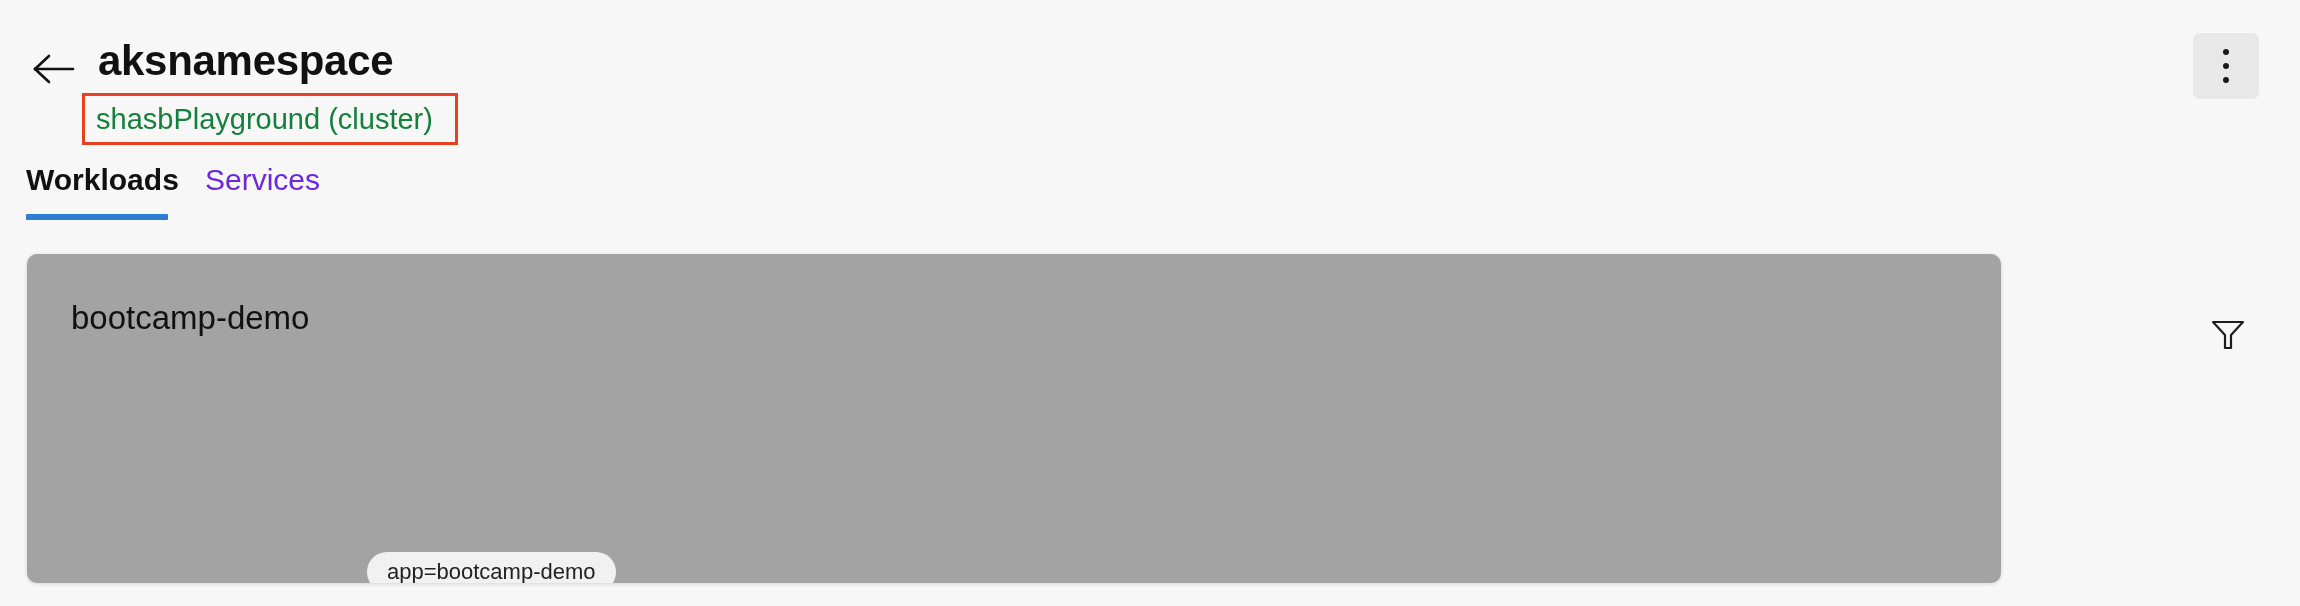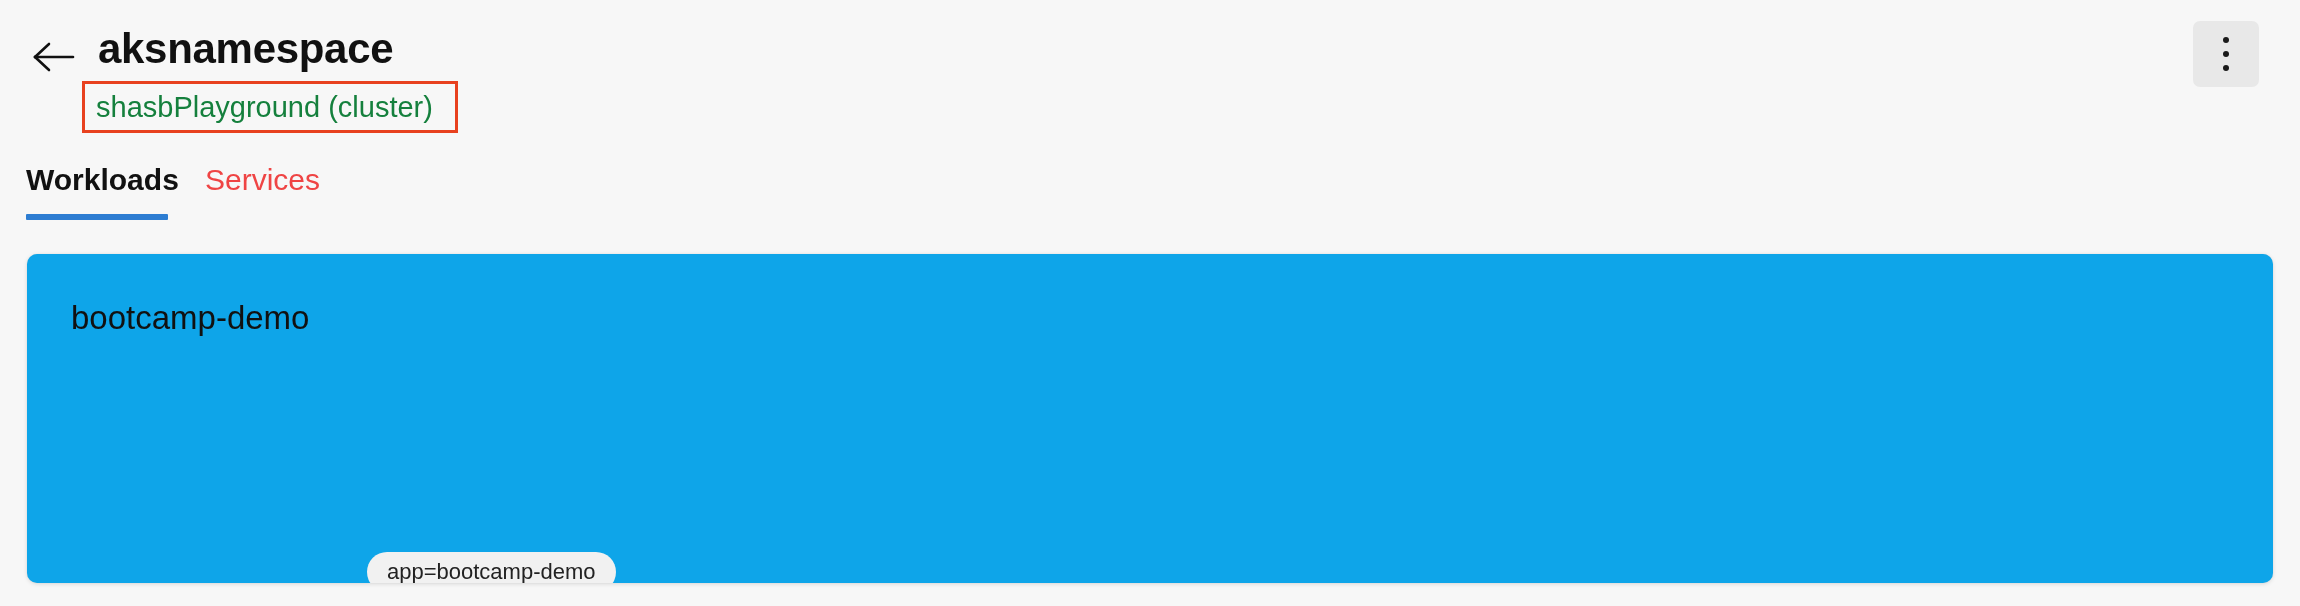--- a/index.html
+++ b/index.html
@@ -19,21 +19,21 @@
     position: relative;
     width: 2300px;
     height: 606px;
     background: #f7f7f7;
   }
 
   
   .header {
     position: absolute;
     left: 0;
-    top: 0;
+    top: 12px;
     width: 2300px;
     height: 240px;
   }
 
   .back-arrow {
     position: absolute;
     left: 30px;
     top: 33px;
     width: 48px;
     height: 48px;
@@ -120,21 +120,21 @@
     white-space: nowrap;
   }
   .tab-workloads {
     left: 26px;
     font-weight: bold;
     color: #111111;
   }
   .tab-services {
     left: 205px;
     font-weight: normal;
-    color: #ef4444;
+    color: #6d28d9;
   }
   .tab-underline {
     position: absolute;
     left: 26px;
     top: 54px;
     width: 142px;
     height: 6px;
     background: #2d7dd2;
     border-radius: 1px;
   }
@@ -150,23 +150,23 @@
     align-items: center;
     justify-content: center;
   }
   .filter-icon svg { display: block; }
 
   
   .card {
     position: absolute;
     left: 27px;
     top: 254px;
-    width: 2246px;
+    width: 1974px;
     height: 329px;
-    background: #0ea5e9;
+    background: #a3a3a3;
     border-radius: 10px;
     box-shadow: 0 1px 4px rgba(0,0,0,0.13), 0 0 1px rgba(0,0,0,0.08);
     overflow: hidden;
     text-decoration: underline;
   }
 
   .card-head {
     position: absolute;
     left: 0;
     top: 0;

